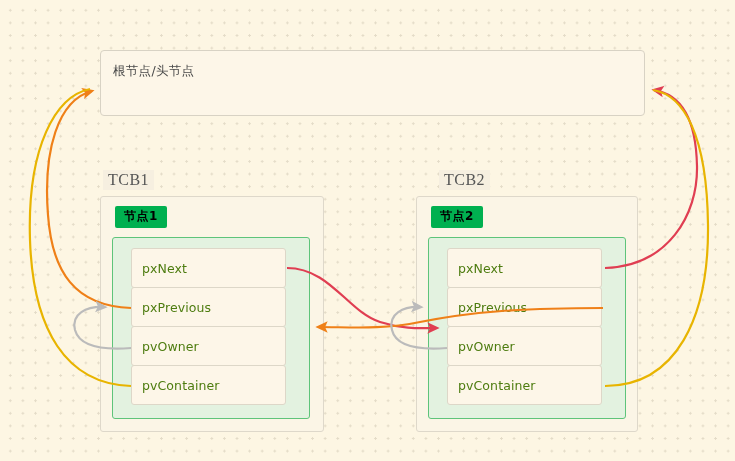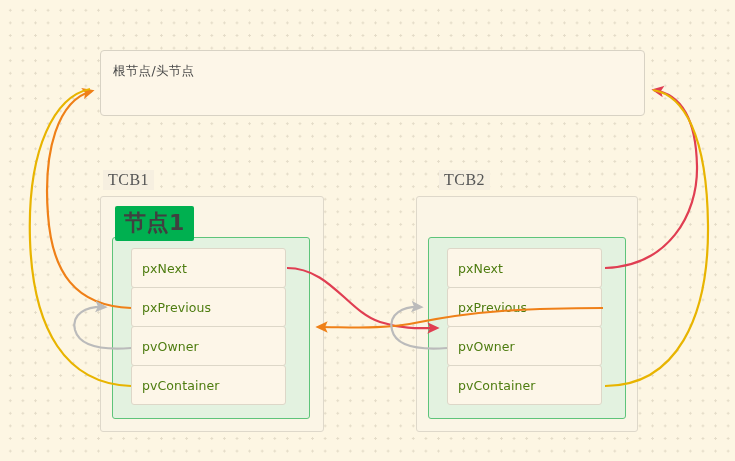--- a/index.html
+++ b/index.html
@@ -75,22 +75,22 @@
     border: 1.4px solid #5ec47a;
     border-radius: 3px;
     box-sizing: border-box;
   }
   #node1-container { left: 112px; top: 237px; width: 198px; height: 182px; }
   #node2-container { left: 428px; top: 237px; width: 198px; height: 182px; }
 
   .node-badge {
     position: absolute;
     background: #00b050;
-    color: #404040;
-    font-size: 22px;
+    color: #000000;
+    font-size: 12px;
     font-weight: 600;
     padding: 2px 9px 3px 9px;
     border-radius: 2px;
     letter-spacing: .5px;
     white-space: nowrap;
   }
   #node1-badge { left: 115px; top: 206px; }
   #node2-badge { left: 431px; top: 206px; }
 
   
@@ -143,20 +143,21 @@
   <div class="fields" id="tcb1-fields">
     <div class="field">pxNext</div>
     <div class="field">pxPrevious</div>
     <div class="field">pvOwner</div>
     <div class="field">pvContainer</div>
   </div>
 
   <div class="tcb-title" id="tcb2-title">TCB2</div>
   <div class="tcb-box" id="tcb2-box"></div>
   <div class="node-container" id="node2-container"></div>
+  <div class="node-badge" id="node2-badge">节点2</div>
   <div class="fields" id="tcb2-fields">
     <div class="field">pxNext</div>
     <div class="field">pxPrevious</div>
     <div class="field">pvOwner</div>
     <div class="field">pvContainer</div>
   </div>
 
   <svg id="arrows" viewBox="0 0 735 461">
     <defs>
       <marker id="ah-orange" markerWidth="6" markerHeight="6" refX="4.4" refY="3" orient="auto">

